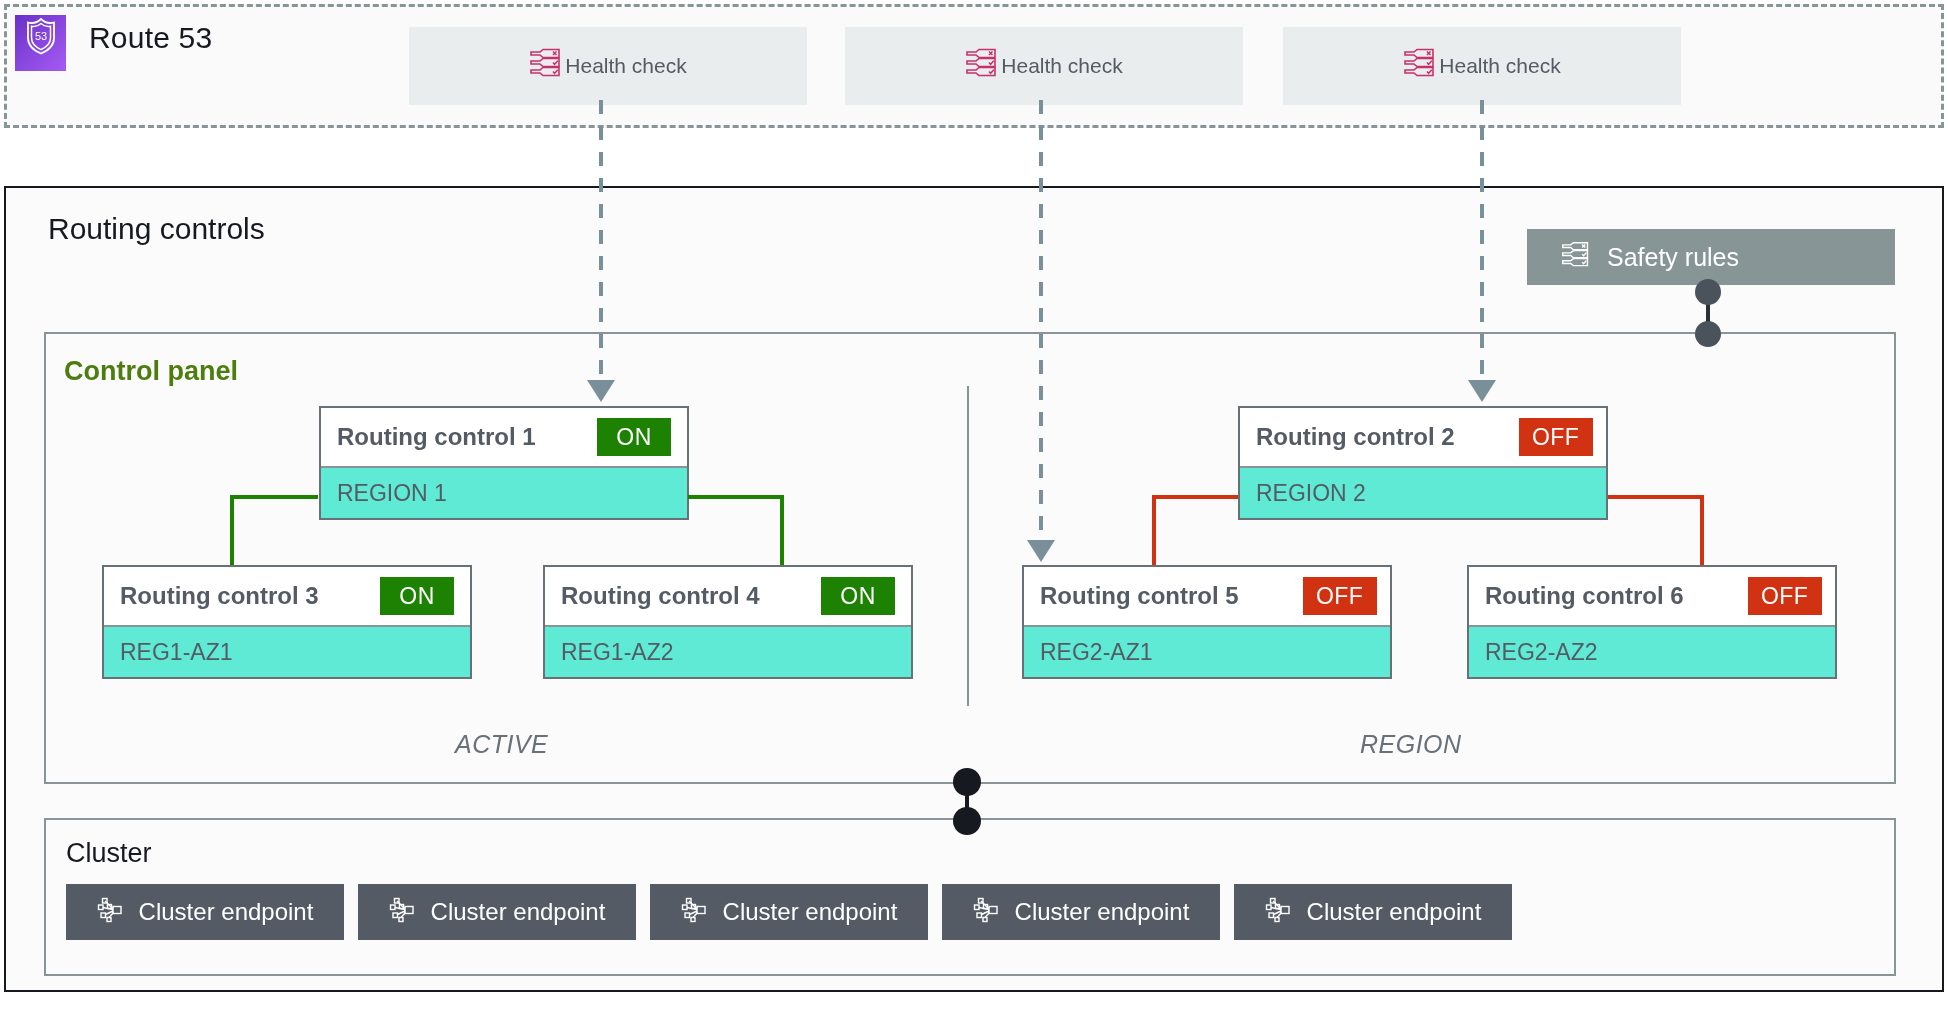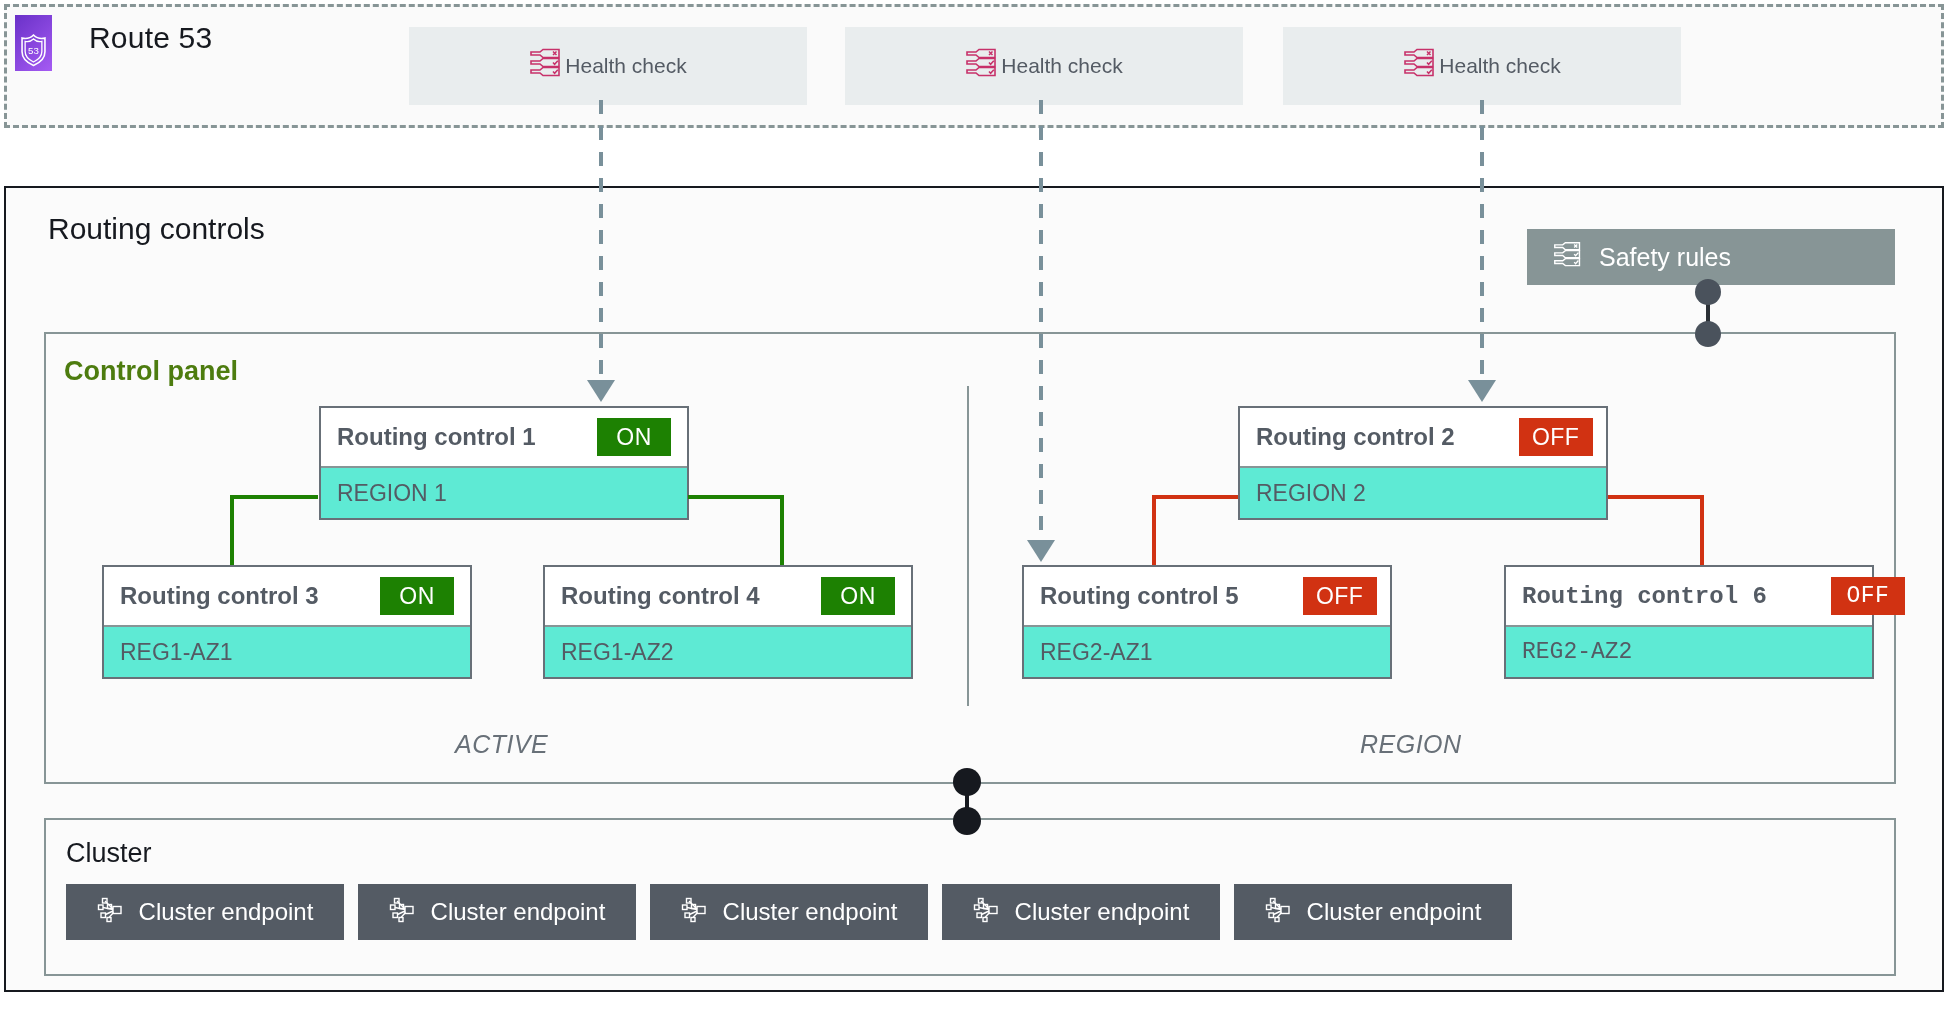--- a/index.html
+++ b/index.html
@@ -15,23 +15,23 @@
   
   .r53-band {
     position: absolute;
     left: 4px; top: 4px;
     width: 1940px; height: 124px;
     border: 3px dashed #879596;
     background: #fafafa;
   }
   .r53-icon {
     position: absolute; left: 8px; top: 8px;
-    width: 37px; height: 56px;
+    width: 51px; height: 56px;
     background: linear-gradient(135deg, #6a31c8 0%, #a55bf3 100%);
-    display: flex; align-items: flex-end; justify-content: center;
+    display: flex; align-items: flex-start; justify-content: center;
   }
   .r53-title {
     position: absolute; left: 82px; top: 14px;
     font-size: 30px; color: #16191f; letter-spacing: .2px;
   }
 
   .hc {
     position: absolute; top: 20px;
     height: 78px;
     background: #e9edee;
@@ -49,21 +49,21 @@
     border: 2px solid #16191f;
     background: #fbfbfb;
   }
   .rc-title { position: absolute; left: 42px; top: 24px; font-size: 30px; color: #16191f; }
 
   .safety-rules {
     position: absolute; left: 1527px; top: 229px;
     width: 368px; height: 56px;
     background: #879596;
     display: flex; align-items: center; gap: 16px;
-    padding-left: 26px;
+    padding-left: 34px;
   }
   .safety-rules-label { font-size: 25px; color: #ffffff; }
 
   
   .cp {
     position: absolute; left: 44px; top: 332px;
     width: 1852px; height: 452px;
     border: 2px solid #879596;
     background: #fbfbfb;
   }
@@ -248,21 +248,21 @@
   </div>
 
   <div class="rcard" style="left:1022px; top:565px; width:370px;">
     <div class="rcard-head">
       <span class="rcard-name">Routing control 5</span>
       <span class="badge off">OFF</span>
     </div>
     <div class="rcard-foot">REG2-AZ1</div>
   </div>
 
-  <div class="rcard" style="left:1504px; top:565px; width:370px;font-family:Liberation Mono, monospace;">
+  <div class="rcard" style="left:1467px; top:565px; width:370px;">
     <div class="rcard-head">
       <span class="rcard-name">Routing control 6</span>
       <span class="badge off">OFF</span>
     </div>
     <div class="rcard-foot">REG2-AZ2</div>
   </div>
 
   <div class="state-label" style="left:455px; top:730px;">ACTIVE</div>
   <div class="state-label" style="left:1360px; top:730px;">REGION</div>
 

